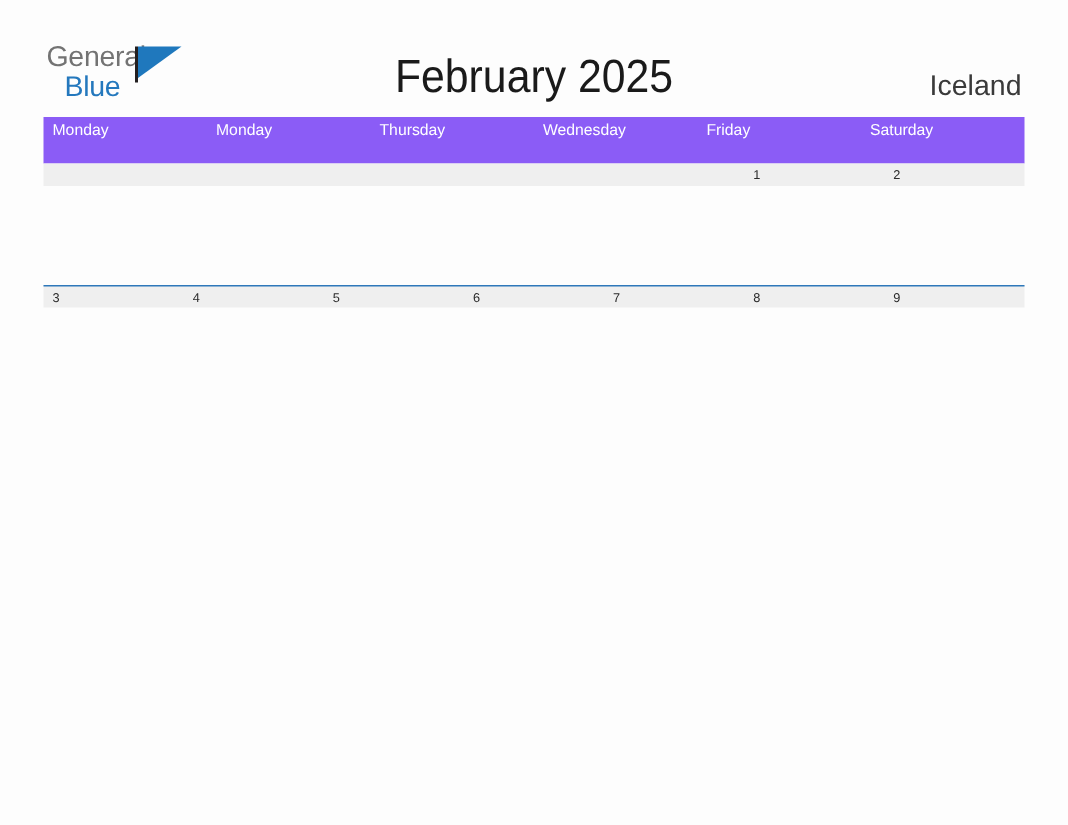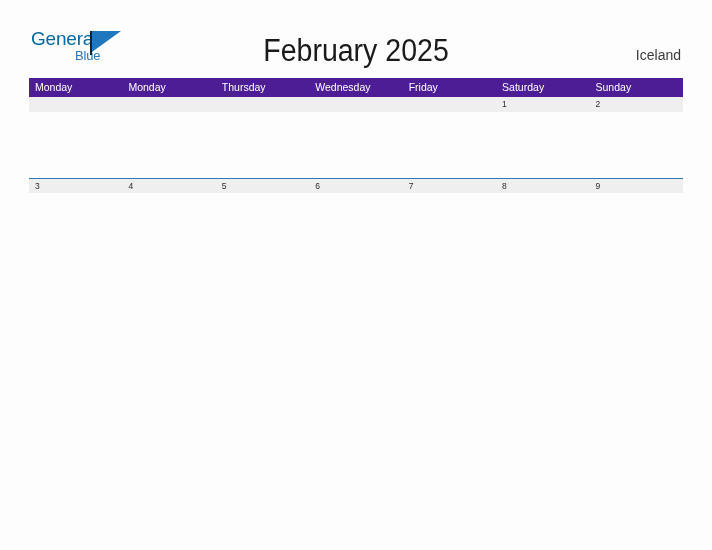--- a/index.html
+++ b/index.html
@@ -30,28 +30,28 @@
     top: 28px;
     width: 130px;
     height: 42px;
   }
   #logo-general {
     position: absolute;
     left: 0;
     top: 0;
     font-size: 19px;
     letter-spacing: -0.2px;
-    color: #0369a1;
+    color: #737373;
     font-family: "Liberation Sans", sans-serif;
   }
   #logo-blue {
     position: absolute;
-    left: 44px;
+    left: 12px;
     top: 20px;
-    font-size: 13px;
+    font-size: 19px;
     letter-spacing: -0.2px;
     color: #2478bd;
     font-family: "Liberation Sans", sans-serif;
   }
   #logo-mark {
     position: absolute;
     left: 59px;
     top: 3px;
     width: 33px;
     height: 24px;
@@ -83,37 +83,37 @@
     font-size: 31px;
     color: #1a1a1a;
     font-family: "Liberation Sans Narrow", "Liberation Sans", sans-serif;
     transform: scaleX(0.92);
   }
 
   #country-label {
     position: absolute;
     right: 31px;
     top: 47px;
-    font-size: 14px;
+    font-size: 19px;
     color: #3a3a3a;
   }
 
   
   #calendar {
     position: absolute;
     left: 29px;
     top: 78px;
     width: 654px;
   }
 
   .weekday-header {
     display: flex;
     width: 100%;
-    height: 19px;
-    background: #4c1d95;
+    height: 31px;
+    background: #8b5cf6;
   }
   .weekday-cell {
     flex: 1 1 0;
     color: #ffffff;
     font-size: 10.5px;
     line-height: 19px;
     padding-left: 6px;
     box-sizing: border-box;
     white-space: nowrap;
   }
@@ -180,21 +180,20 @@
 
 <div id="calendar">
 
   <div class="weekday-header">
     <div class="weekday-cell">Monday</div>
     <div class="weekday-cell">Monday</div>
     <div class="weekday-cell">Thursday</div>
     <div class="weekday-cell">Wednesday</div>
     <div class="weekday-cell">Friday</div>
     <div class="weekday-cell">Saturday</div>
-    <div class="weekday-cell">Sunday</div>
   </div>
 
   <div class="week-row first">
     <div class="date-band">
       <div class="date-cell"></div>
       <div class="date-cell"></div>
       <div class="date-cell"></div>
       <div class="date-cell"></div>
       <div class="date-cell"></div>
       <div class="date-cell">1</div>

